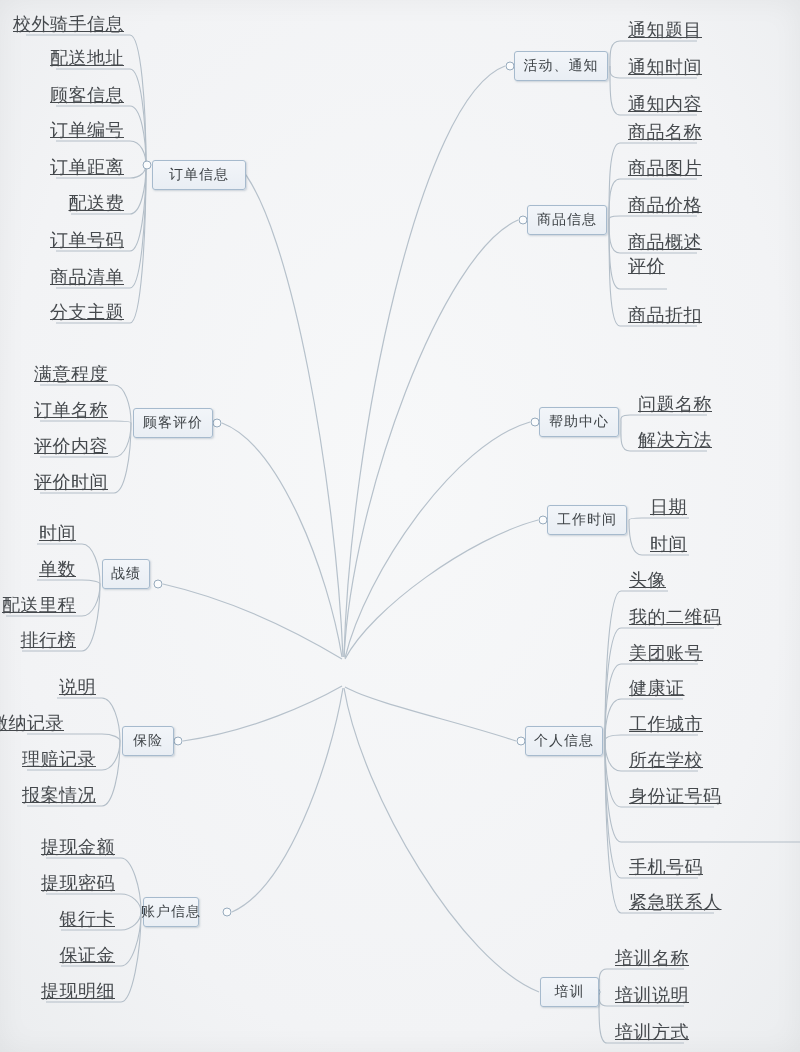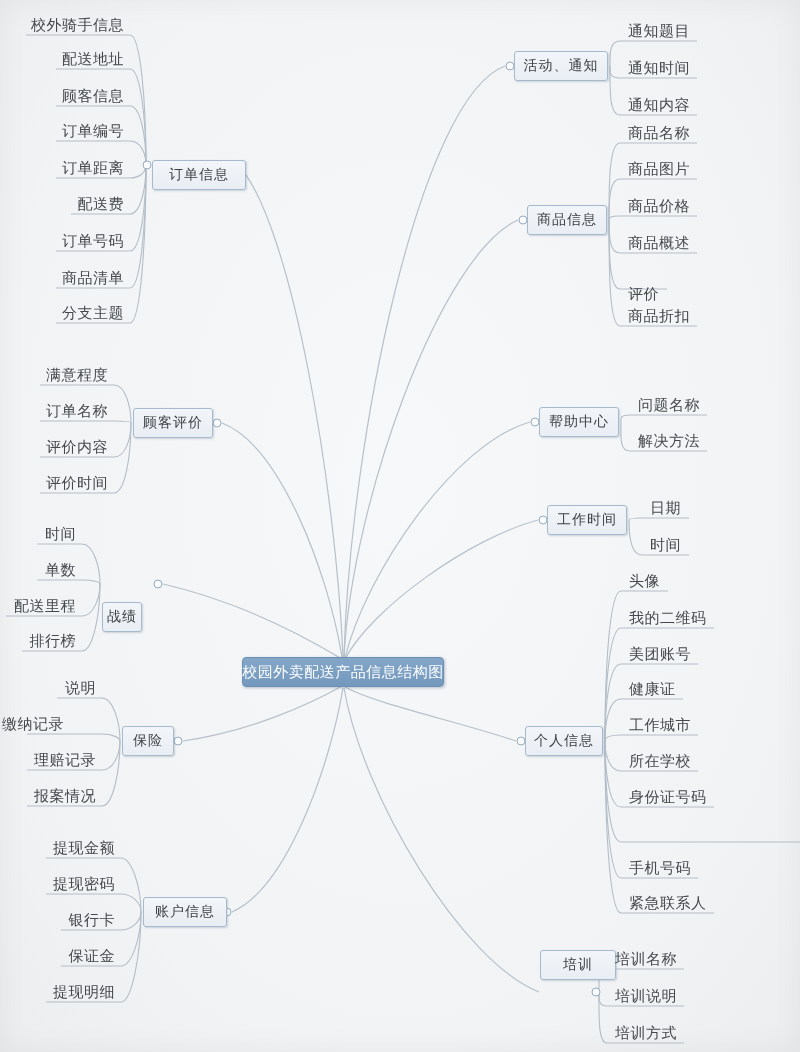--- a/index.html
+++ b/index.html
@@ -4,22 +4,22 @@
 <style>
   html,body{margin:0;padding:0;background:#e9eaec;}
   .stage{
     position:relative;width:800px;height:1052px;overflow:hidden;
     background:radial-gradient(ellipse at 50% 45%, #f7f8f9 0%, #f2f3f5 70%, #ebedef 100%);
     font-family:"Liberation Sans","DejaVu Sans",sans-serif;
     box-shadow:inset 0 0 30px rgba(0,0,0,.05);
   }
   .wires{position:absolute;left:0;top:0;width:800px;height:1052px;}
   .leaf{
-    position:absolute;height:21px;line-height:21px;font-size:15px;
-    color:#45494d;white-space:nowrap;letter-spacing:.5px;
+    position:absolute;height:21px;line-height:21px;font-size:18px;
+    color:#45494d;white-space:nowrap;letter-spacing:.5px;text-decoration:underline;
   }
   .branch{
     position:absolute;height:30px;box-sizing:border-box;
     display:flex;align-items:center;justify-content:center;
     background:linear-gradient(#f2f5f9,#e9eef4);
     border:1px solid #a6bacd;border-radius:3px;
     font-size:14px;color:#3d4246;letter-spacing:1px;white-space:nowrap;
     box-shadow:1px 1px 2px rgba(120,140,160,.35);
   }
   .center{
@@ -127,33 +127,32 @@
       <circle cx="510" cy="66" r="4"></circle>
       <circle cx="523" cy="220" r="4"></circle>
       <circle cx="535" cy="422" r="4"></circle>
       <circle cx="543" cy="520" r="4"></circle>
       <circle cx="521" cy="741" r="4"></circle>
       <circle cx="596" cy="992" r="4"></circle>
       <circle cx="234" cy="164" r="2" fill="#a9b6c2" stroke="none"></circle>
     </g>
   </svg>
 
-  <div class="center">校园外卖配送产品信息结构图</div>
 
   <div class="branch" style="left:152px;top:160px;width:94px">订单信息</div>
   <div class="branch" style="left:133px;top:408px;width:80px">顾客评价</div>
-  <div class="branch" style="left:102px;top:602px;width:40px">战绩</div>
+  <div class="branch" style="left:102px;top:559px;width:48px">战绩</div>
   <div class="branch" style="left:122px;top:726px;width:52px">保险</div>
-  <div class="branch" style="left:143px;top:897px;width:84px">账户信息</div>
+  <div class="branch" style="left:143px;top:897px;width:56px">账户信息</div>
   <div class="branch" style="left:514px;top:51px;width:94px">活动、通知</div>
   <div class="branch" style="left:527px;top:205px;width:80px">商品信息</div>
   <div class="branch" style="left:539px;top:407px;width:80px">帮助中心</div>
   <div class="branch" style="left:547px;top:505px;width:80px">工作时间</div>
   <div class="branch" style="left:525px;top:726px;width:78px">个人信息</div>
-  <div class="branch" style="left:540px;top:950px;width:76px">培训</div>
+  <div class="branch" style="left:540px;top:977px;width:59px">培训</div>
 
   <div class="leaf" style="right:676px;top:14px">校外骑手信息</div>
   <div class="leaf" style="right:676px;top:48px">配送地址</div>
   <div class="leaf" style="right:676px;top:85px">顾客信息</div>
   <div class="leaf" style="right:676px;top:120px">订单编号</div>
   <div class="leaf" style="right:676px;top:157px">订单距离</div>
   <div class="leaf" style="right:676px;top:193px">配送费</div>
   <div class="leaf" style="right:676px;top:230px">订单号码</div>
   <div class="leaf" style="right:676px;top:267px">商品清单</div>
   <div class="leaf" style="right:676px;top:302px">分支主题</div>
@@ -180,21 +179,21 @@
   <div class="leaf" style="right:685px;top:981px">提现明细</div>
 
   <div class="leaf" style="left:628px;top:20px">通知题目</div>
   <div class="leaf" style="left:628px;top:57px">通知时间</div>
   <div class="leaf" style="left:628px;top:94px">通知内容</div>
 
   <div class="leaf" style="left:628px;top:122px">商品名称</div>
   <div class="leaf" style="left:628px;top:158px">商品图片</div>
   <div class="leaf" style="left:628px;top:195px">商品价格</div>
   <div class="leaf" style="left:628px;top:232px">商品概述</div>
-  <div class="leaf" style="left:628px;top:283px">评价</div>
+  <div class="leaf" style="left:628px;top:256px">评价</div>
   <div class="leaf" style="left:628px;top:305px">商品折扣</div>
 
   <div class="leaf" style="left:638px;top:394px">问题名称</div>
   <div class="leaf" style="left:638px;top:430px">解决方法</div>
 
   <div class="leaf" style="left:650px;top:497px">日期</div>
   <div class="leaf" style="left:650px;top:534px">时间</div>
 
   <div class="leaf" style="left:629px;top:570px">头像</div>
   <div class="leaf" style="left:629px;top:607px">我的二维码</div>

